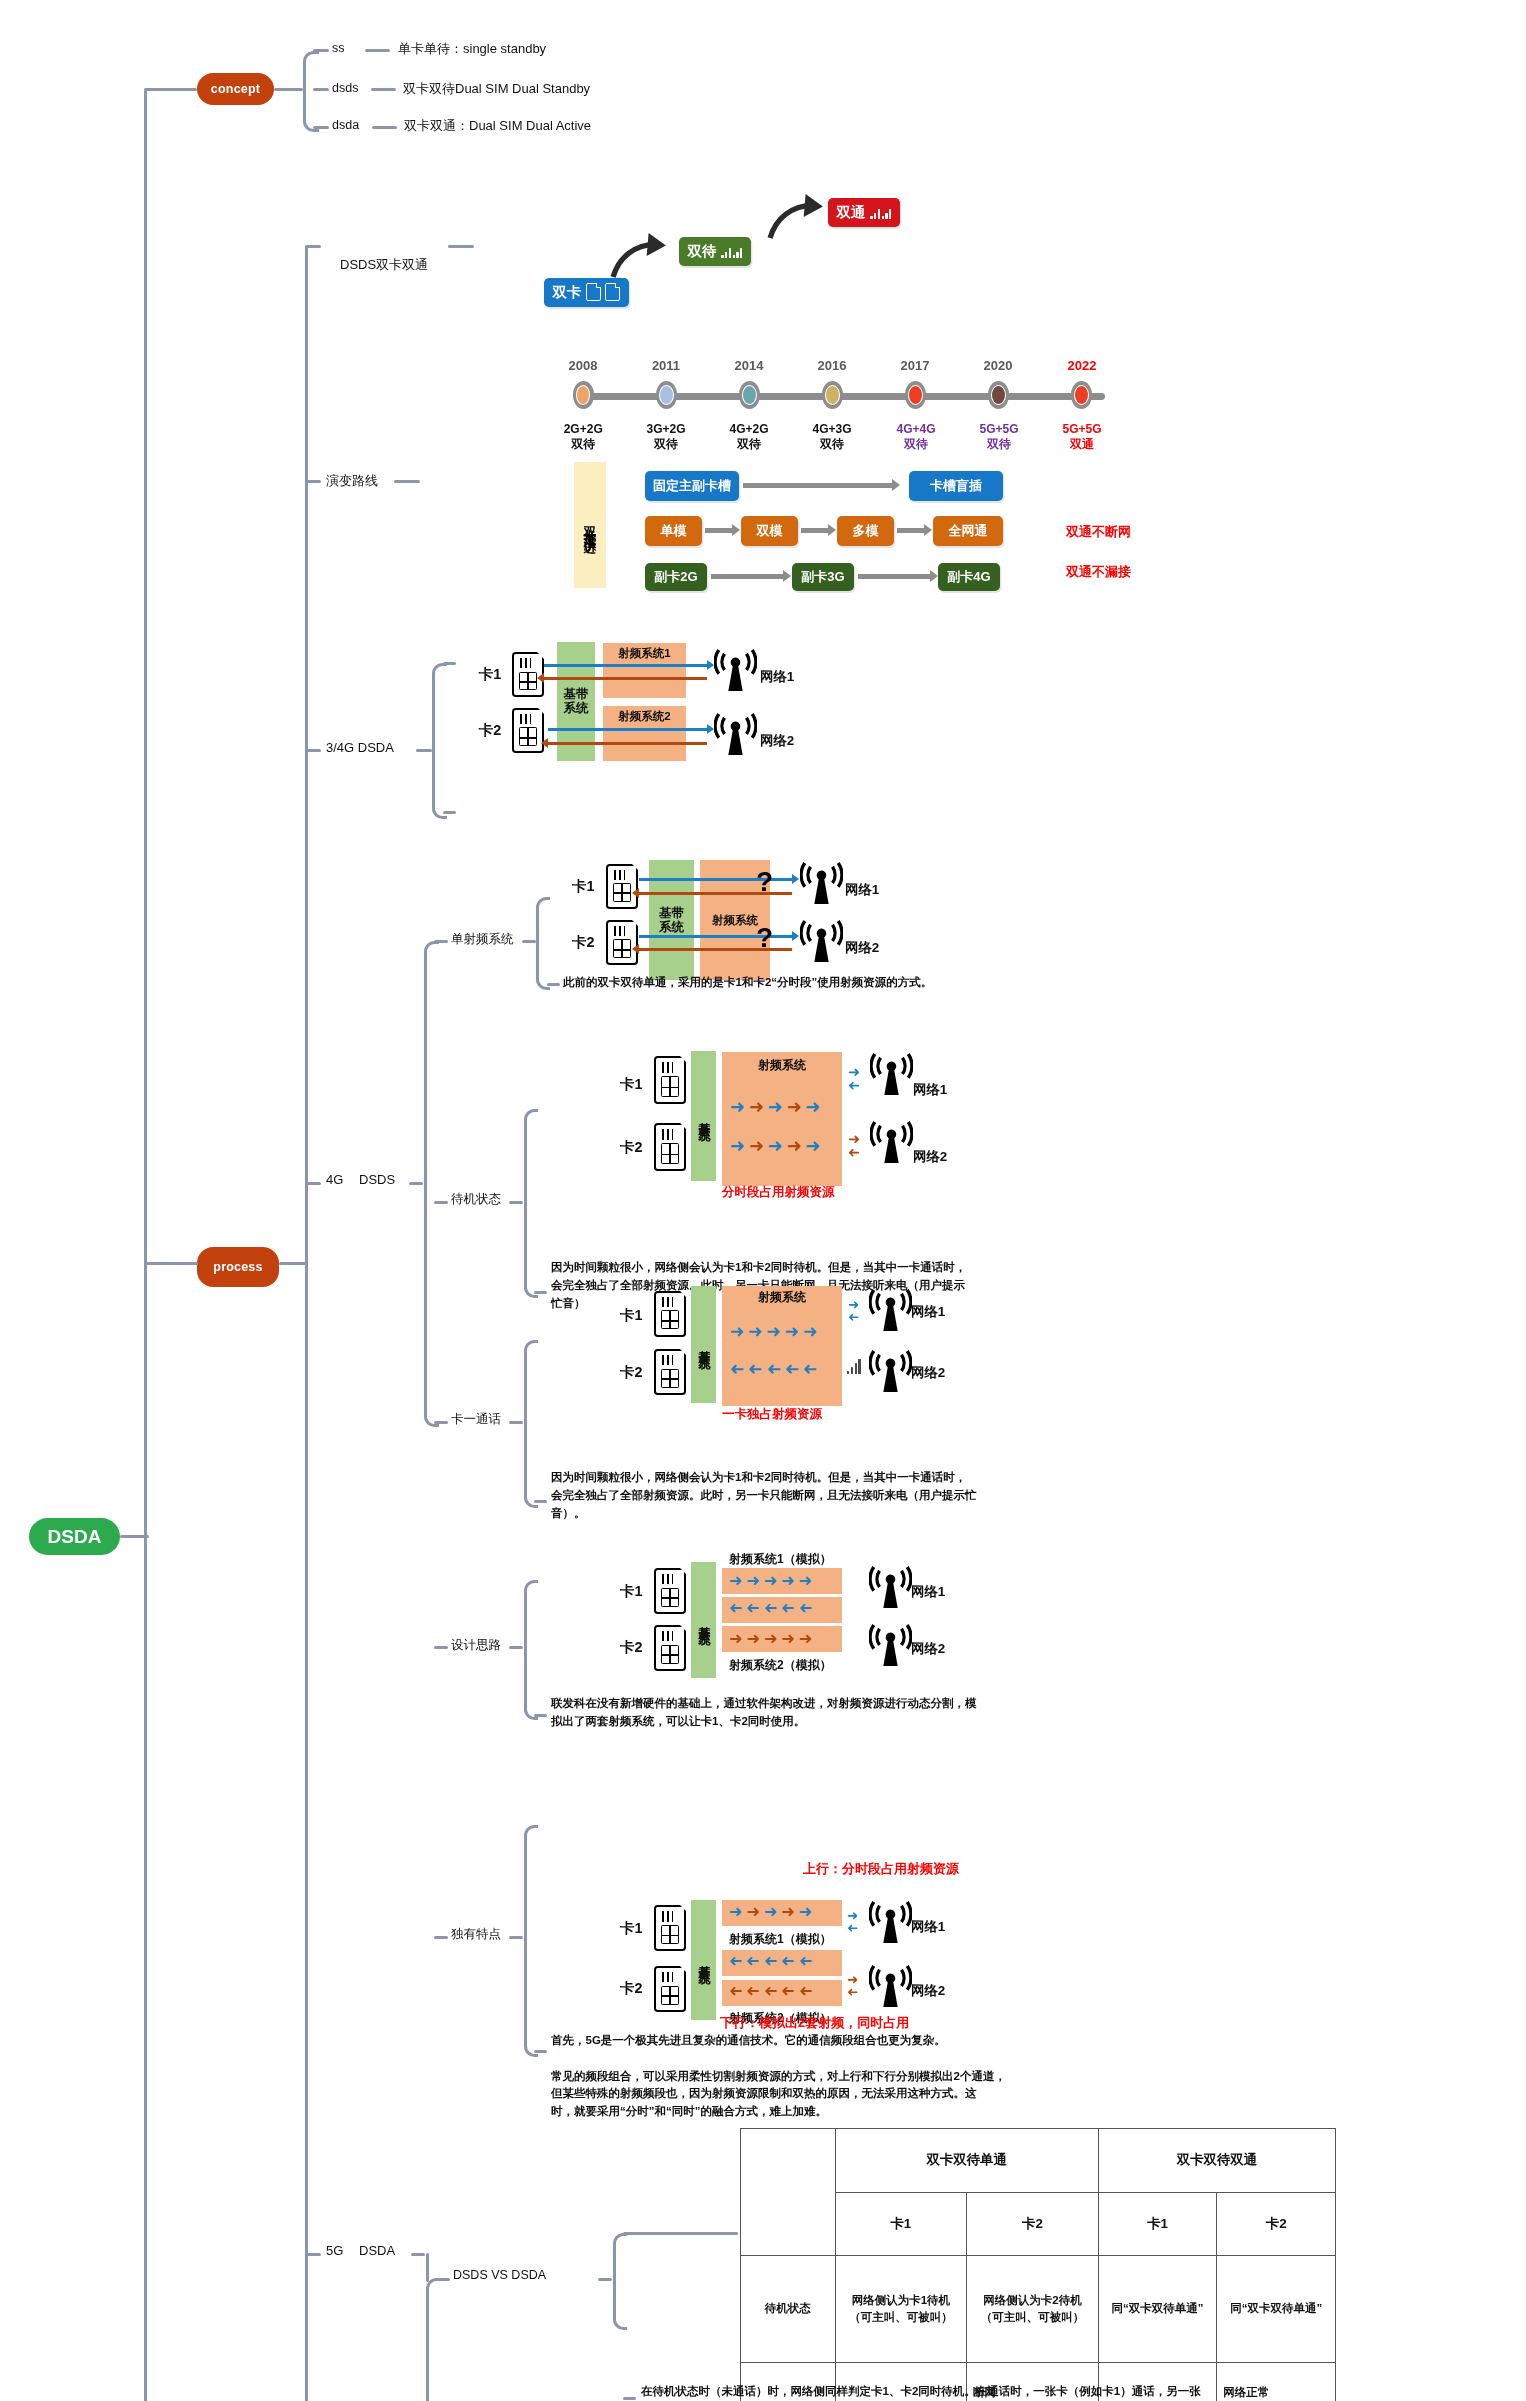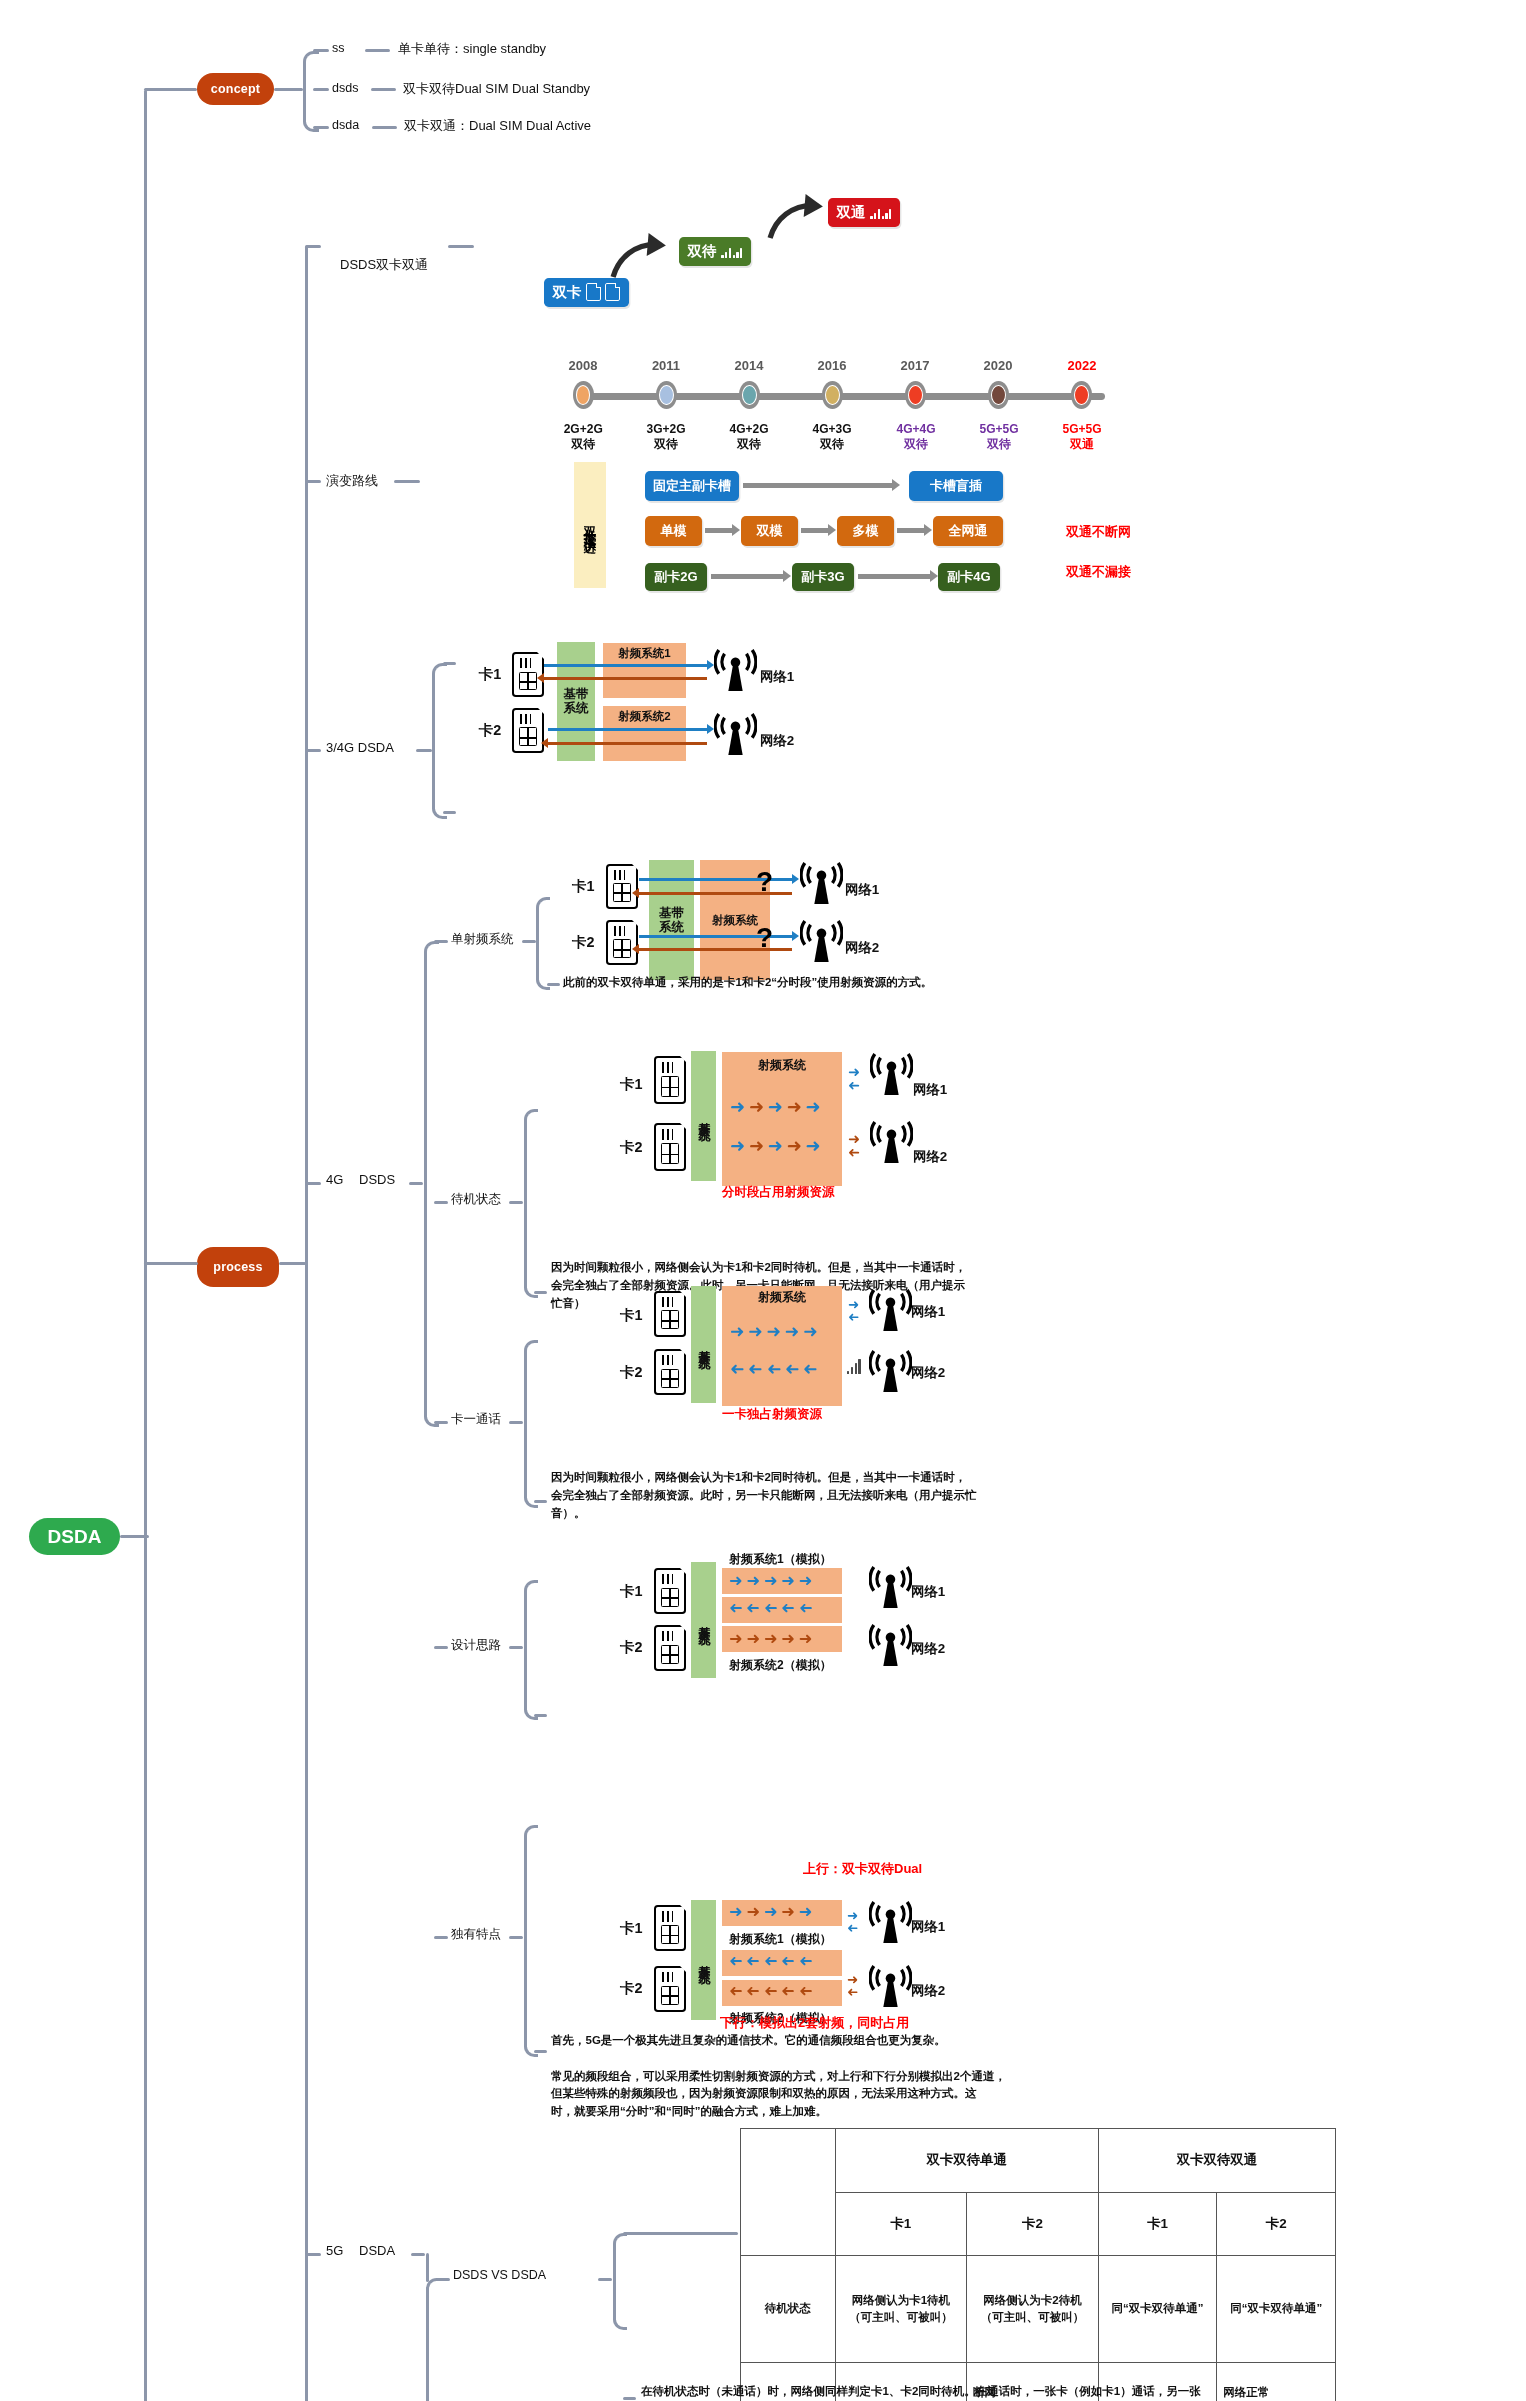--- a/index.html
+++ b/index.html
@@ -599,27 +599,29 @@
         <path d="M40,36 L30,92 L60,92 L50,36 Z" fill="#000"></path>
       <path d="M22,14 a30,30 0 0 0 0,34" stroke="#000" stroke-width="7" fill="none"></path>
       <path d="M10,6 a44,44 0 0 0 0,50" stroke="#000" stroke-width="7" fill="none"></path>
       <path d="M68,14 a30,30 0 0 1 0,34" stroke="#000" stroke-width="7" fill="none"></path>
       <path d="M80,6 a44,44 0 0 1 0,50" stroke="#000" stroke-width="7" fill="none"></path>
     </svg>
     <div class="netlabel" style="left:291px;top:93px;font-size:13.4px;">网络2</div>
   </div>
 
   <div class="conn h" style="left:534px;top:1714px;width:12.5px;"></div>
+  <div class="para" style="left:551px;top:1695px;font-size:11.5px;">联发科在没有新增硬件的基础上，通过软件架构改进，对射频资源进行动态分割，模
+拟出了两套射频系统，可以让卡1、卡2同时使用。</div>
 
   <div class="conn h" style="left:434px;top:1936px;width:14.4px;"></div>
   <div class="lbl thin" style="left:451px;top:1926px;font-size:12.5px;">独有特点</div>
   <div class="conn h" style="left:509px;top:1936px;width:14.4px;"></div>
   <div class="brk" style="left:524px;top:1825px;width:10.6px;height:226px;"></div>
 
-  <div class="redcap" style="left:803px;top:1860px;font-size:13px;">上行：双卡双待Dual</div>
+  <div class="redcap" style="left:803px;top:1860px;font-size:13px;">上行：分时段占用射频资源</div>
 
   <div class="diag" style="left:620px;top:1888px;width:480px;height:144px;">
     <div class="cardlabel" style="left:0px;top:31px;font-size:14.4px;">卡1</div>
     <div class="sim" style="left:34px;top:17.3px;width:28px;height:42px;">
       <span class="lines"></span>
         <span class="chip"></span>
       </div>
     <div class="cardlabel" style="left:0px;top:91px;font-size:14.4px;">卡2</div>
     <div class="sim" style="left:34px;top:78px;width:28px;height:42px;">
       <span class="lines"></span>

